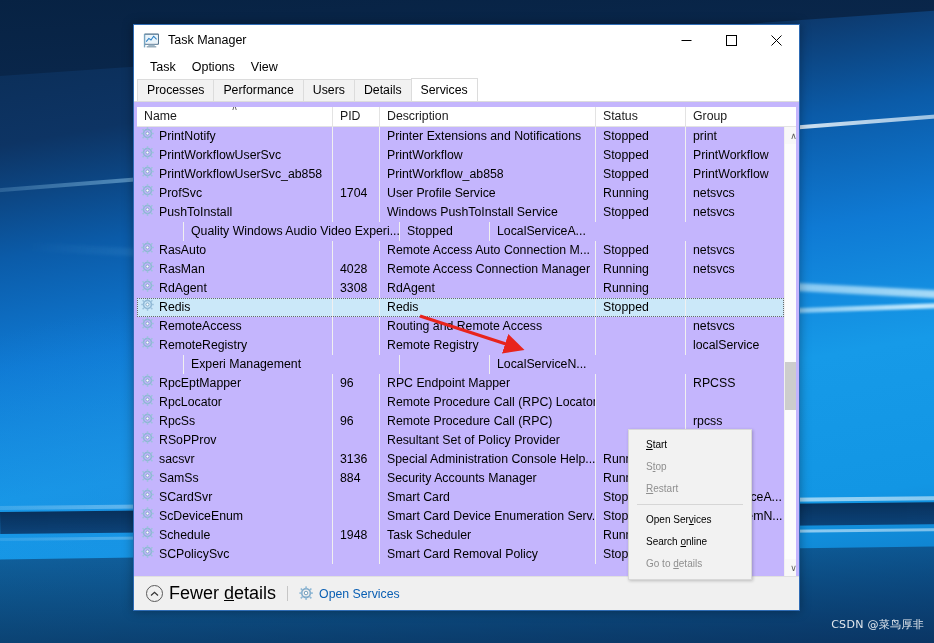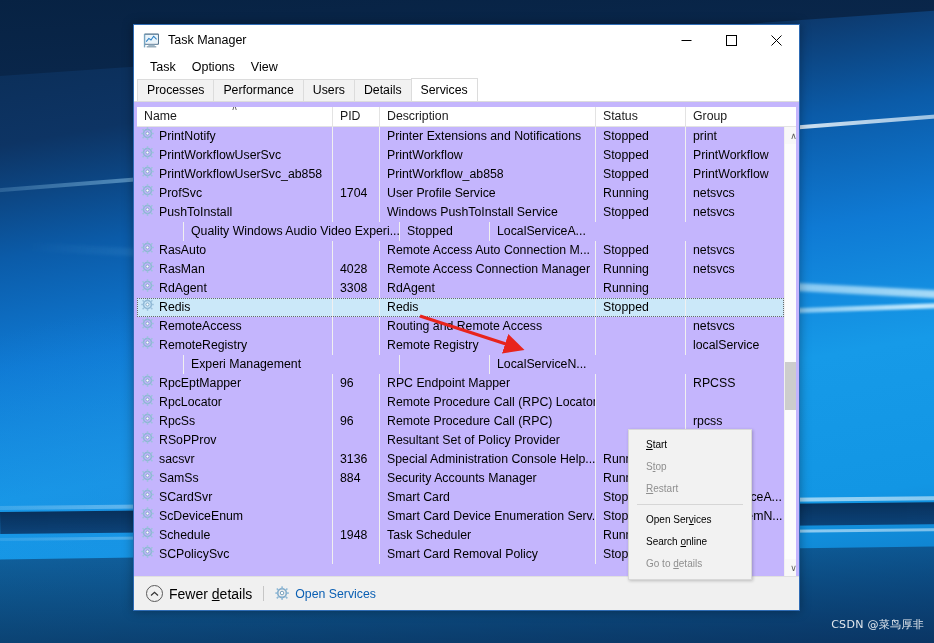--- a/index.html
+++ b/index.html
@@ -245,21 +245,21 @@
   #statusbar {
     height: 34px; min-height: 34px;
     background: #f0f0f0;
     border-top: 1px solid #e0e0e0;
     display: flex; align-items: center;
     padding-left: 12px;
     gap: 0px;
   }
   #fewer-details {
     display: flex; align-items: center; gap: 6px;
-    font-size: 14px; color: #000;
+    font-size: 18px; color: #000;
     cursor: default;
   }
   .circ-chevron {
     width: 17px; height: 17px; border-radius: 50%;
     border: 1px solid #5a5a5a;
     display: flex; align-items: center; justify-content: center;
     font-size: 8px; color: #333; line-height: 8px;
   }
   #sb-sep { width: 1px; height: 15px; background: #c6c6c6; margin: 0 11px; }
   #open-services {

